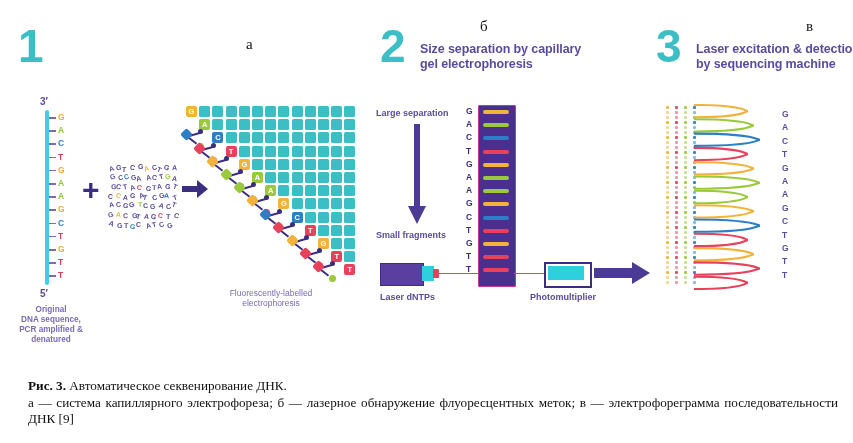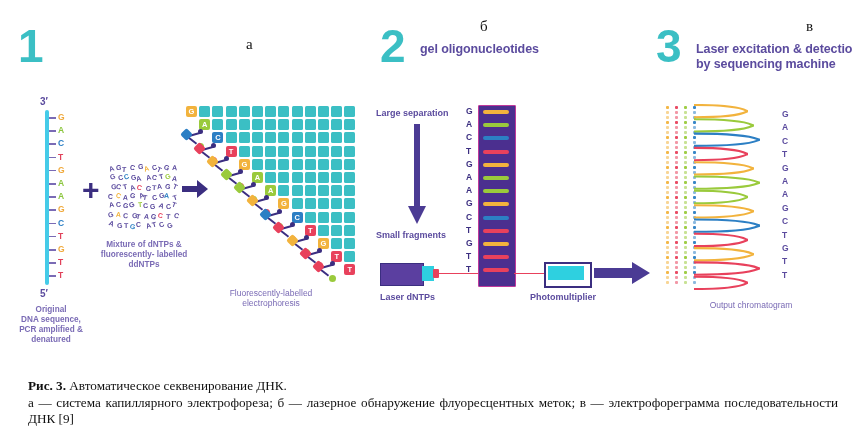--- a/index.html
+++ b/index.html
@@ -216,25 +216,20 @@
         <span style="left: 8.6648px; top: 58.9569px; transform: rotate(-5.4deg);">G</span>
         <span style="left: 16.2519px; top: 59.3473px; transform: rotate(0.1deg);">T</span>
         <span style="left: 22.332px; top: 59.6473px; transform: rotate(11.1deg); color: rgb(44, 127, 196);">G</span>
         <span style="left: 28.1552px; top: 58.1071px; transform: rotate(-1.7deg);">C</span>
         <span style="left: 37.9714px; top: 58.9765px; transform: rotate(-17.3deg);">A</span>
         <span style="left: 44.0307px; top: 57.5057px; transform: rotate(-15deg);">T</span>
         <span style="left: 50.5831px; top: 57.9447px; transform: rotate(-23.9deg);">C</span>
         <span style="left: 58.8785px; top: 58.5433px; transform: rotate(-23.2deg);">G</span>
       </div>
 
-    <div class="cap" style="left:94px;top:240px;width:100px;">
-      <div>Mixture of dNTPs &amp;</div>
-      <div>fluorescently- labelled</div>
-      <div>ddNTPs</div>
-    </div>
 
     <svg class="arrow-right" style="left:182px;top:180px;" width="26" height="18" viewBox="0 0 26 18">
       <path d="M0 6 H15 V0 L26 9 L15 18 V12 H0 Z" fill="#3B2E80"></path>
     </svg>
 
     <div class="grid" id="oligo-grid" style="left:186px;top:106px;">
         <div class="tile t-G" style="left: 0px; top: 0px;">G</div>
         <div class="cell" style="left: 13.2px; top: 0px;"></div>
         <div class="cell" style="left: 26.4px; top: 0px;"></div>
         <div class="cell" style="left: 39.6px; top: 0px;"></div>
@@ -409,21 +404,22 @@
 
     <div class="cap" style="left:196px;top:288px;width:150px;font-weight:normal;font-size:8.5px;">
       <div>Fluorescently-labelled</div>
       <div>electrophoresis</div>
     </div>
   </div>
 
   <div class="panel" id="panel-b">
     <div class="step-num" style="left:8px;top:26px;">2</div>
     <div class="step-title" style="left:48px;top:42px;width:210px;">
-      <div>gel oligonucleotides</div>
+      <div>Size separation by capillary</div>
+      <div>gel electrophoresis</div>
     </div>
     <div class="rus-label" style="left:108px;top:18px;">б</div>
 
     <div class="blabel" style="left:4px;top:108px;">Large separation</div>
     <svg class="vert-arrow" style="left:36px;top:124px;" width="18" height="100" viewBox="0 0 18 100">
       <path d="M6 0 H12 V82 H18 L9 100 L0 82 H6 Z" fill="#4B3B94"></path>
     </svg>
     <div class="blabel" style="left:4px;top:230px;">Small fragments</div>
 
     <div class="gel" style="left:106px;top:105px;width:36px;height:180px;"></div>
@@ -662,20 +658,19 @@
         <div class="chrom-letter" style="left: 128px; top: 177px;">A</div>
         <div class="chrom-letter" style="left: 128px; top: 190.4px;">A</div>
         <div class="chrom-letter" style="left: 128px; top: 203.8px;">G</div>
         <div class="chrom-letter" style="left: 128px; top: 217.2px;">C</div>
         <div class="chrom-letter" style="left: 128px; top: 230.6px;">T</div>
         <div class="chrom-letter" style="left: 128px; top: 244px;">G</div>
         <div class="chrom-letter" style="left: 128px; top: 257.4px;">T</div>
         <div class="chrom-letter" style="left: 128px; top: 270.8px;">T</div>
       </div>
 
-    <div class="cap" style="left:12px;top:300px;width:170px;font-weight:normal;font-size:8.5px;">Output chromatogram</div>
   </div>
 </div>
 
 <div class="caption">
   <b>Рис. 3.</b><span> Автоматическое секвенирование ДНК.</span><br>
   <span>а — система капиллярного электрофореза; б — лазерное обнаружение флуоресцентных меток; в — электрофореграмма последовательности ДНК [9]</span>
 </div>
 
 </body></html>

